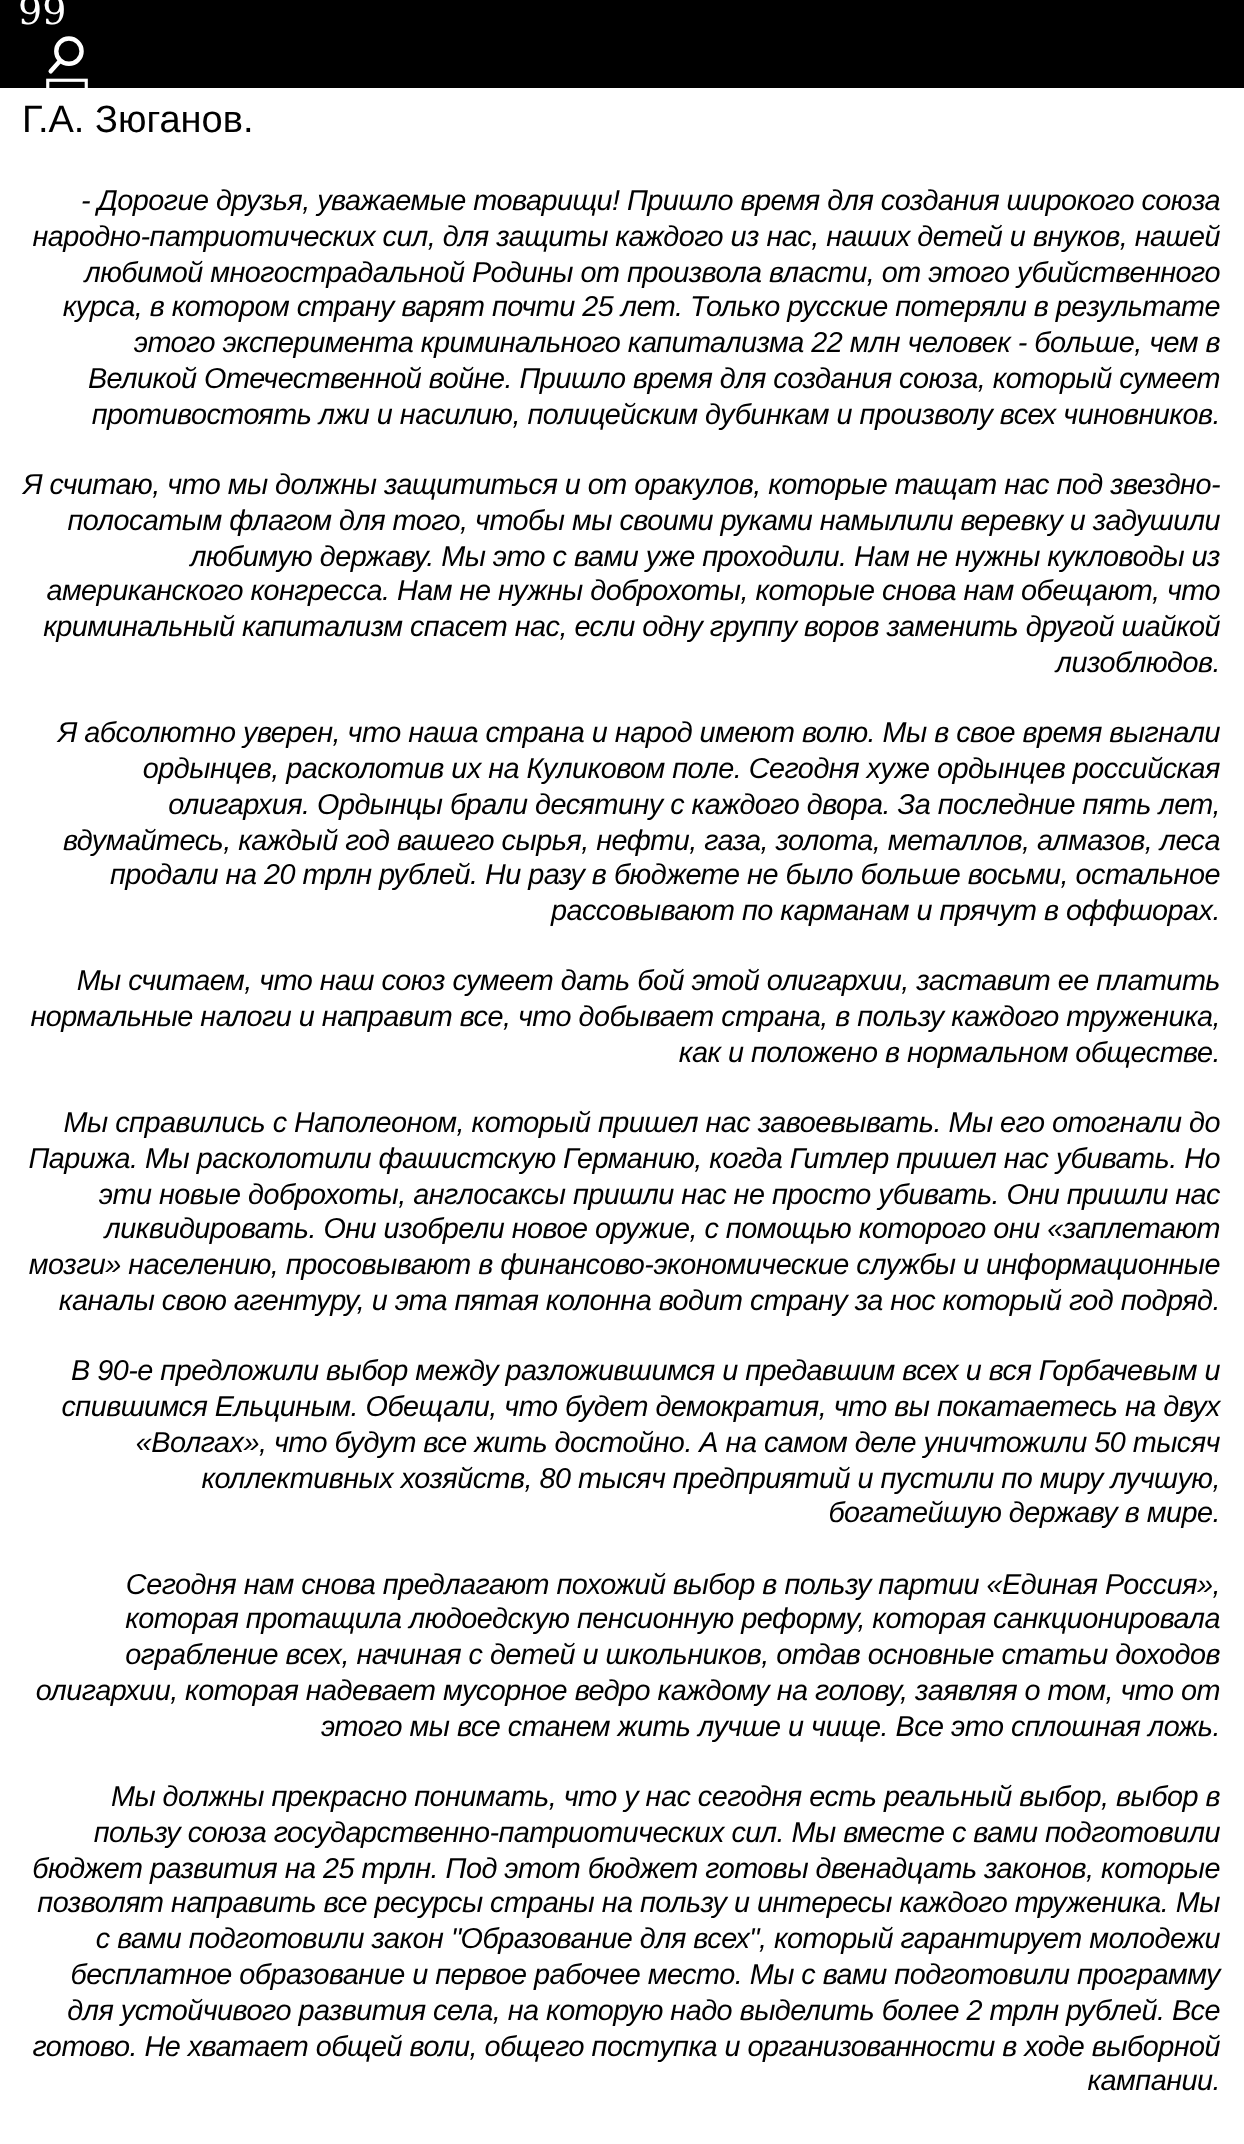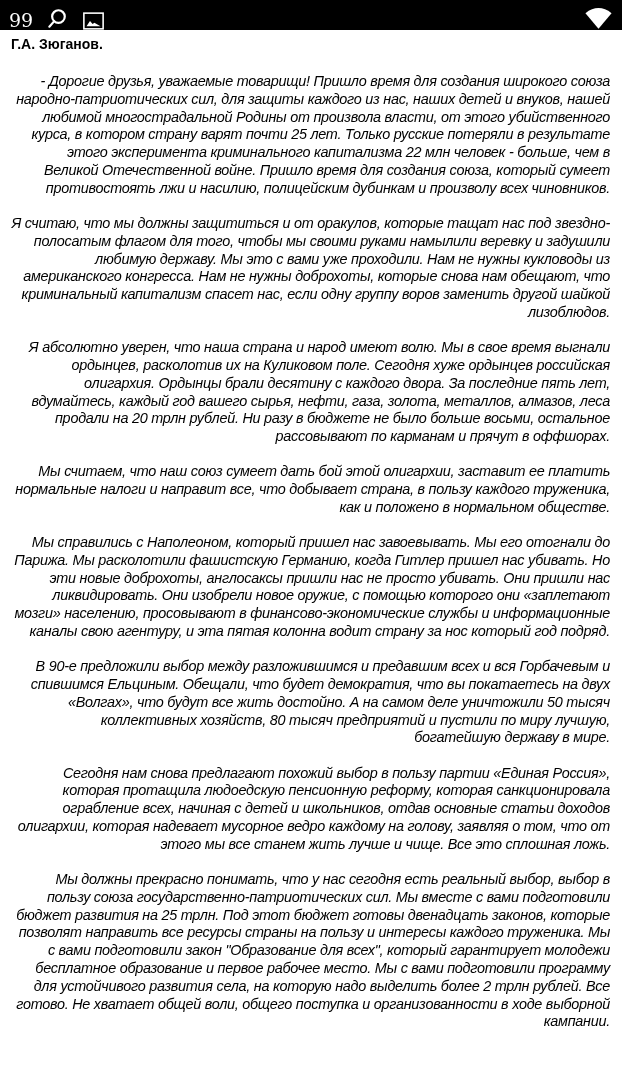--- a/index.html
+++ b/index.html
@@ -5,47 +5,48 @@
   * { margin: 0; padding: 0; box-sizing: border-box; }
   html, body { width: 622px; }
   body {
     width: 622px;
     height: 1072px;
     background: #ffffff;
     font-family: "Liberation Sans", sans-serif;
     overflow: hidden;
   }
   .statusbar {
-    height: 30px;
+    height: 44px;
     background: #000000;
     display: flex;
-    align-items: flex-end;
+    align-items: flex-start;
     padding: 0 9px 0 9px;
+    flex-direction: column;
   }
   .page-num {
     color: #ffffff;
     font-family: "DejaVu Serif", serif;
     font-size: 19px;
     line-height: 1;
     margin-top: -3px;
   }
   .sb-icon {
     display: flex;
     align-items: center;
     justify-content: center;
   }
   .sb-icon.search { margin-left: 13px; }
   .sb-icon.image { margin-left: 14px; }
   .sb-spacer { flex: 1; }
   .content {
     padding: 4px 12px 0 11px;
   }
   .doc-title {
-    font-size: 14px;
-    font-weight: bold;
+    font-size: 19px;
+    font-weight: normal;
     color: #000000;
     margin: 2px 0 21px 0;
     letter-spacing: 0;
   }
   .doc-p {
     font-style: italic;
     font-size: 14.4px;
     letter-spacing: -0.25px;
     line-height: 17.8px;
     color: #000000;

